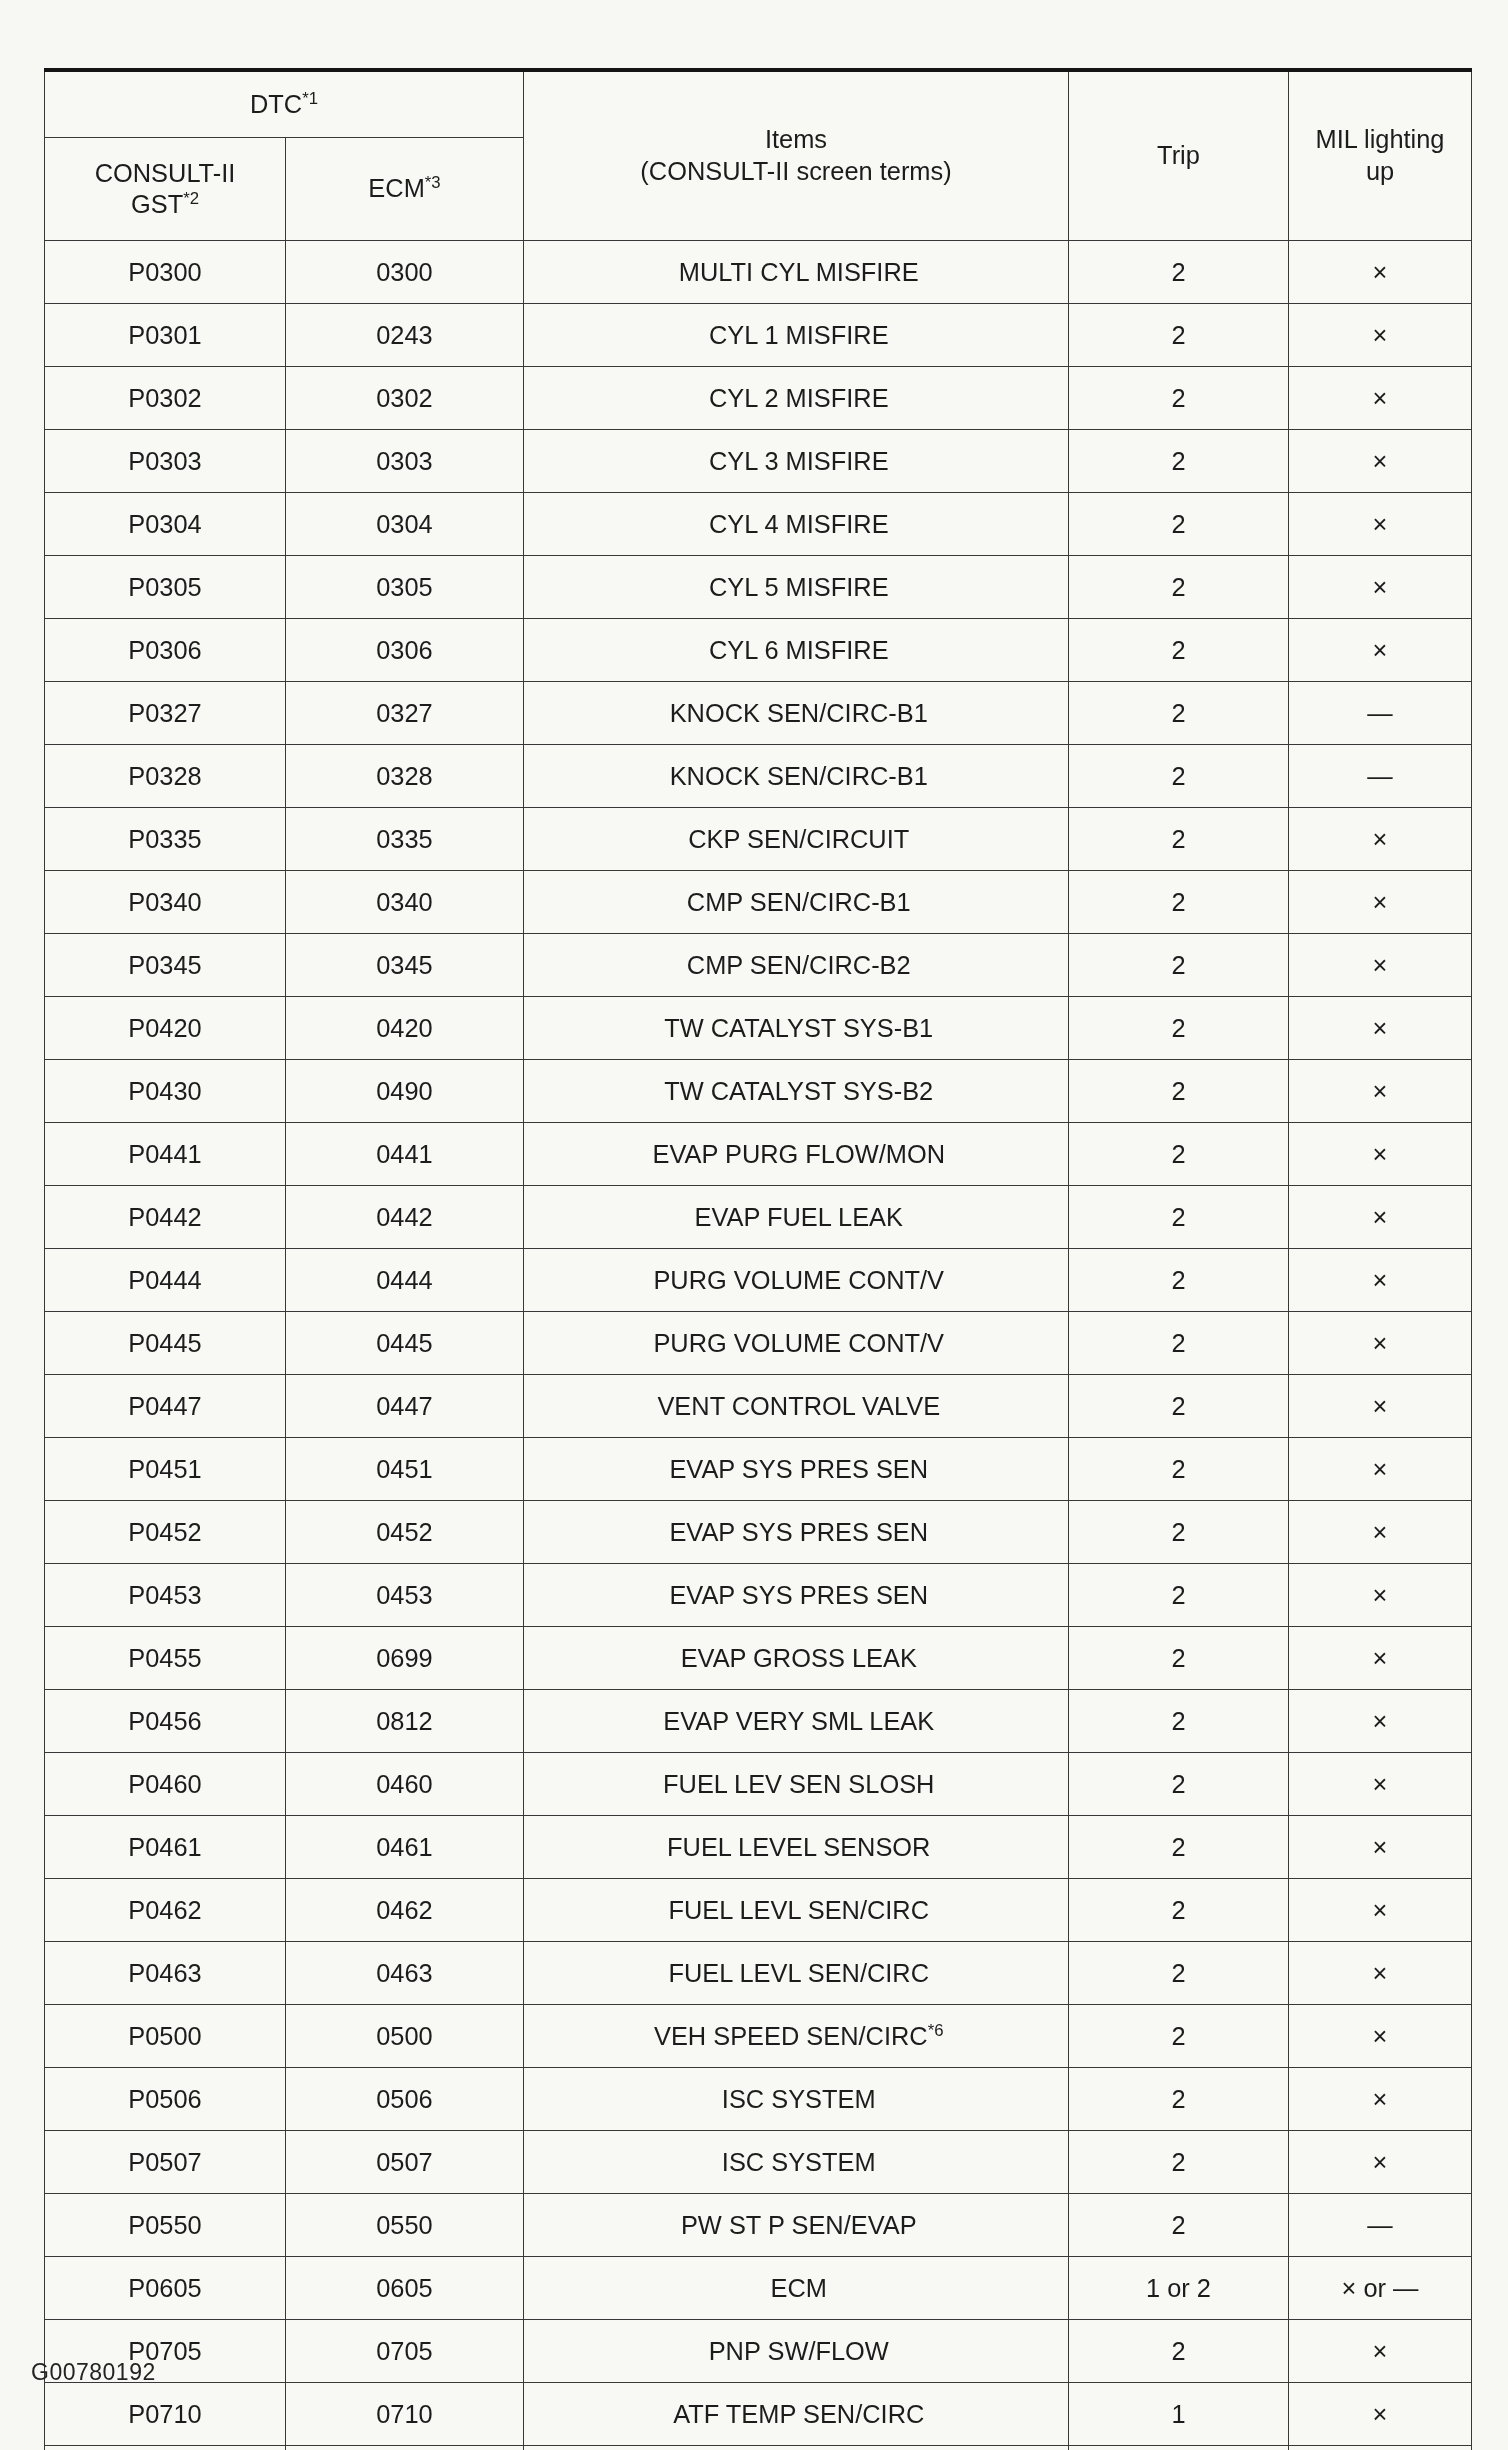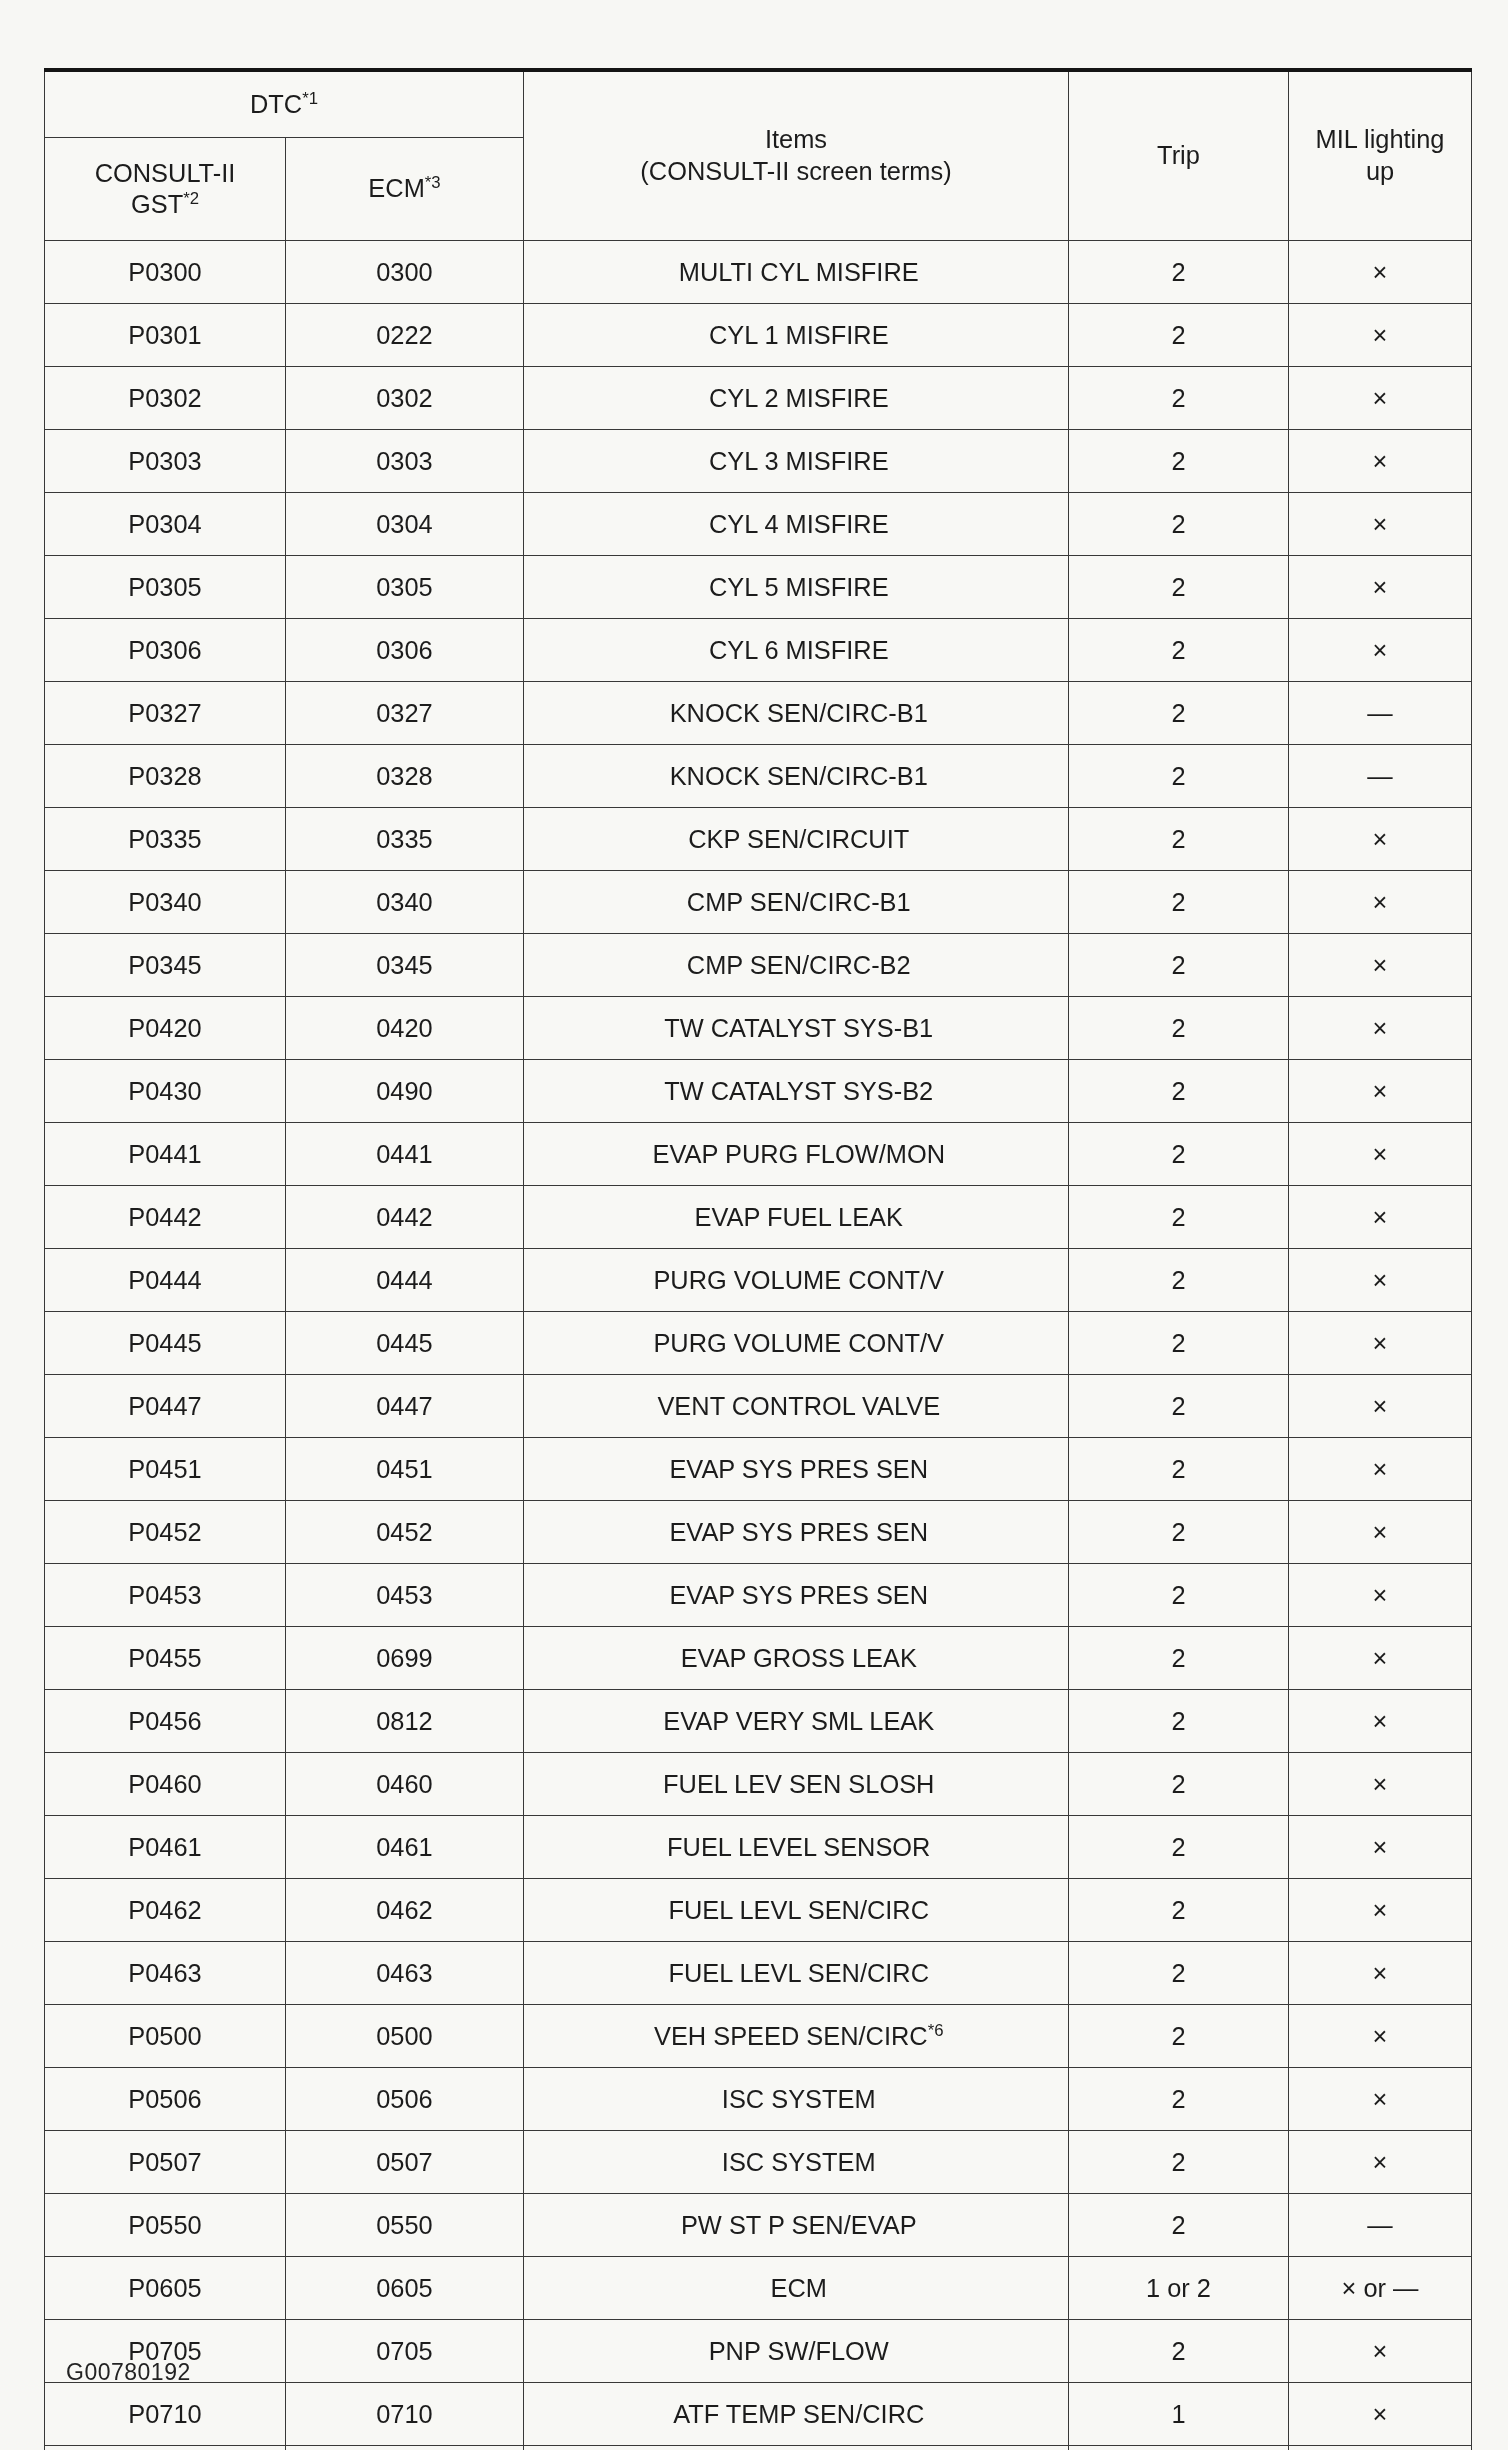--- a/index.html
+++ b/index.html
@@ -70,21 +70,20 @@
     line-height: 0;
     letter-spacing: 0;
   }
   .figure-id {
     position: absolute;
     left: 31px;
     top: 2359px;
     font-size: 23px;
     letter-spacing: 0.5px;
     color: #232323;
-    margin-left: 35px;
   }
 </style>
 </head>
 <body>
 
 <div class="page">
 
   <table class="dtc-table">
     <colgroup>
       <col style="width:241px">
@@ -108,21 +107,21 @@
     <tbody id="rows">
         <tr>
           <td class="td-center">P0300</td>
           <td class="td-center">0300</td>
           <td class="td-item">MULTI CYL MISFIRE</td>
           <td class="td-center">2</td>
           <td class="td-center">×</td>
         </tr>
         <tr>
           <td class="td-center">P0301</td>
-          <td class="td-center">0222</td>
+          <td class="td-center">0243</td>
           <td class="td-item">CYL 1 MISFIRE</td>
           <td class="td-center">2</td>
           <td class="td-center">×</td>
         </tr>
         <tr>
           <td class="td-center">P0302</td>
           <td class="td-center">0302</td>
           <td class="td-item">CYL 2 MISFIRE</td>
           <td class="td-center">2</td>
           <td class="td-center">×</td>

